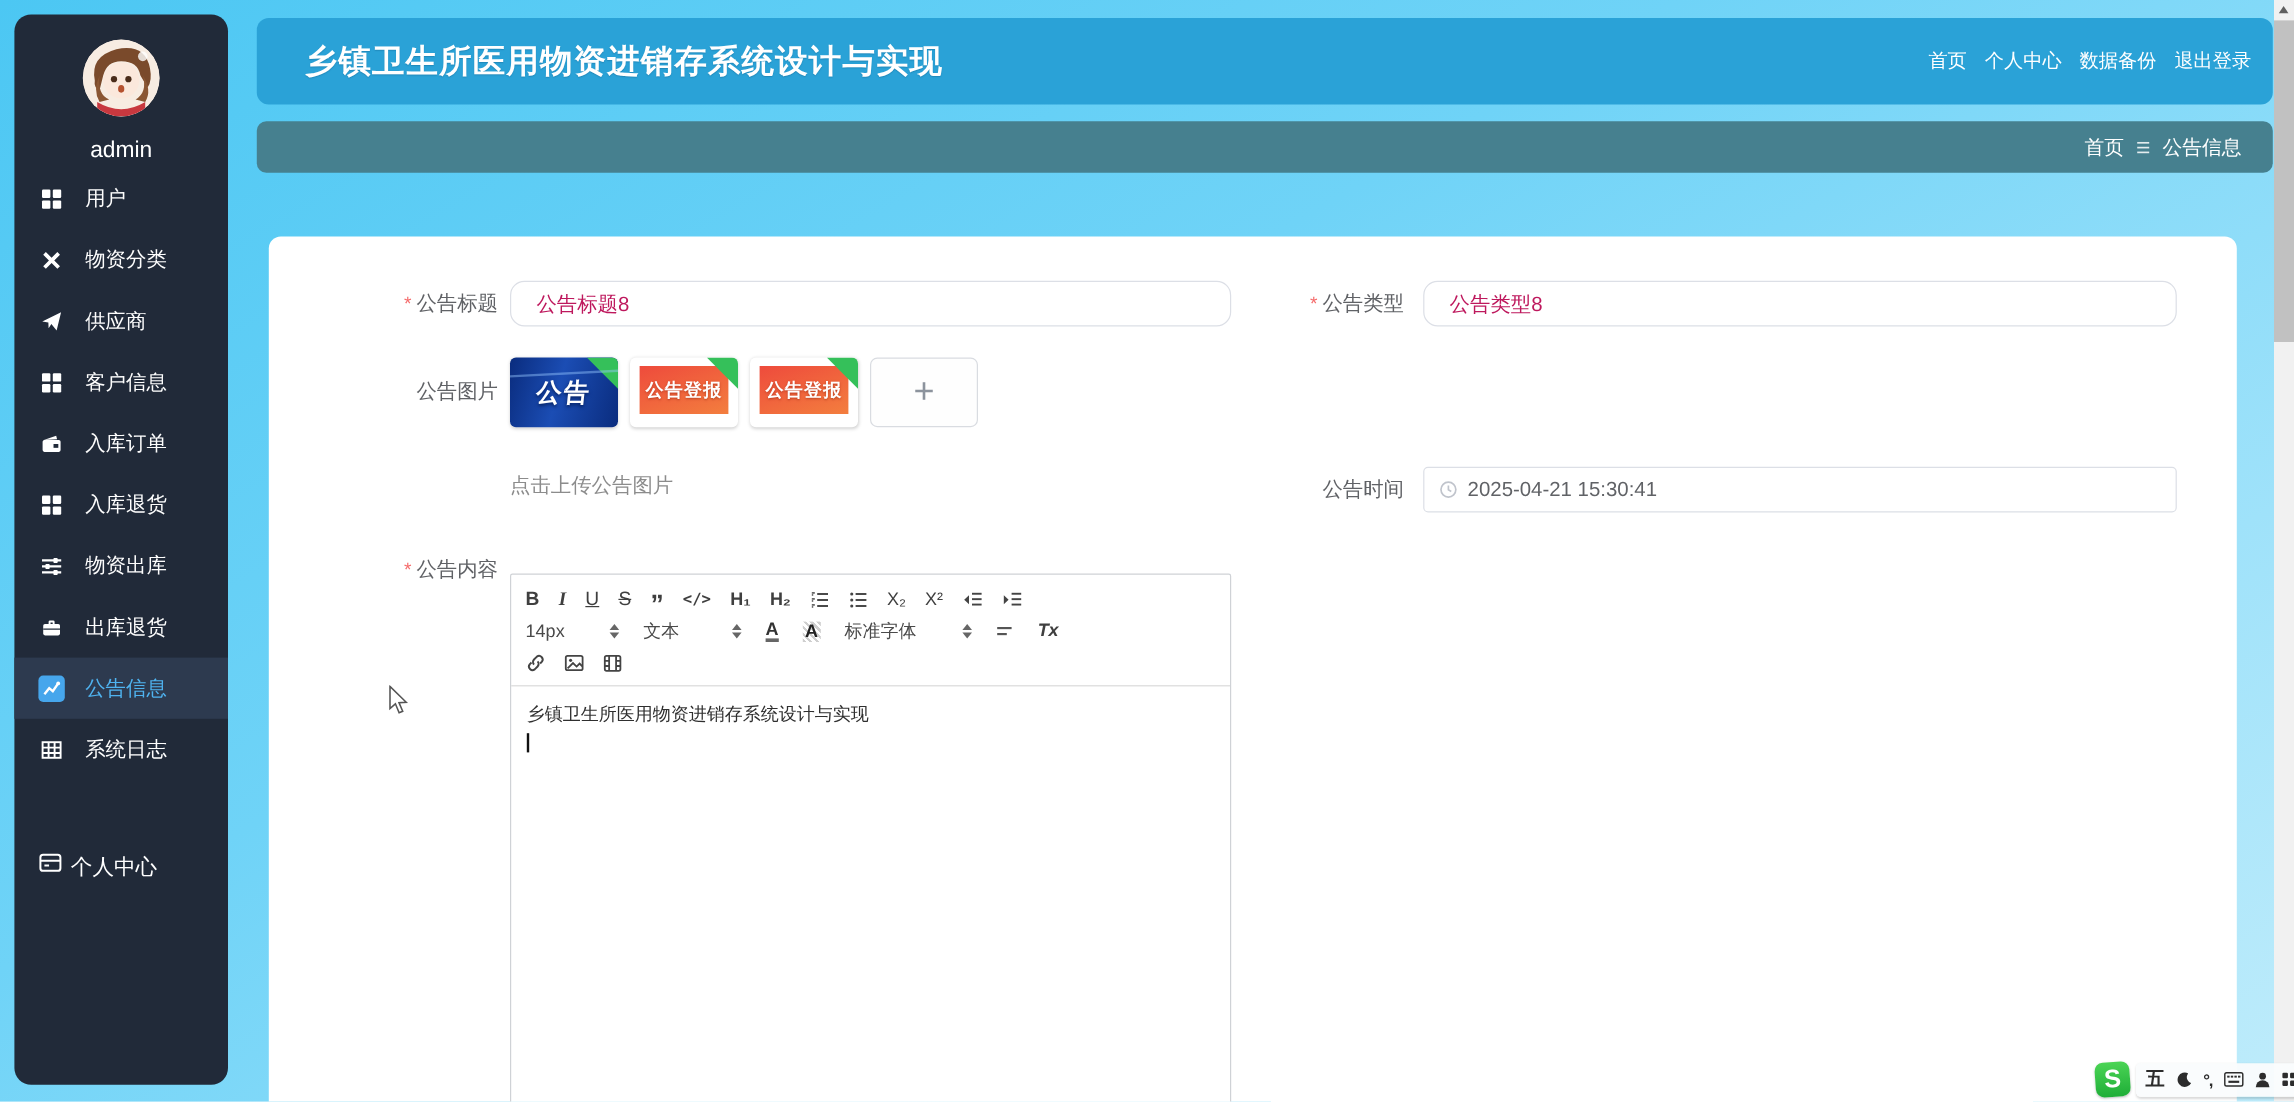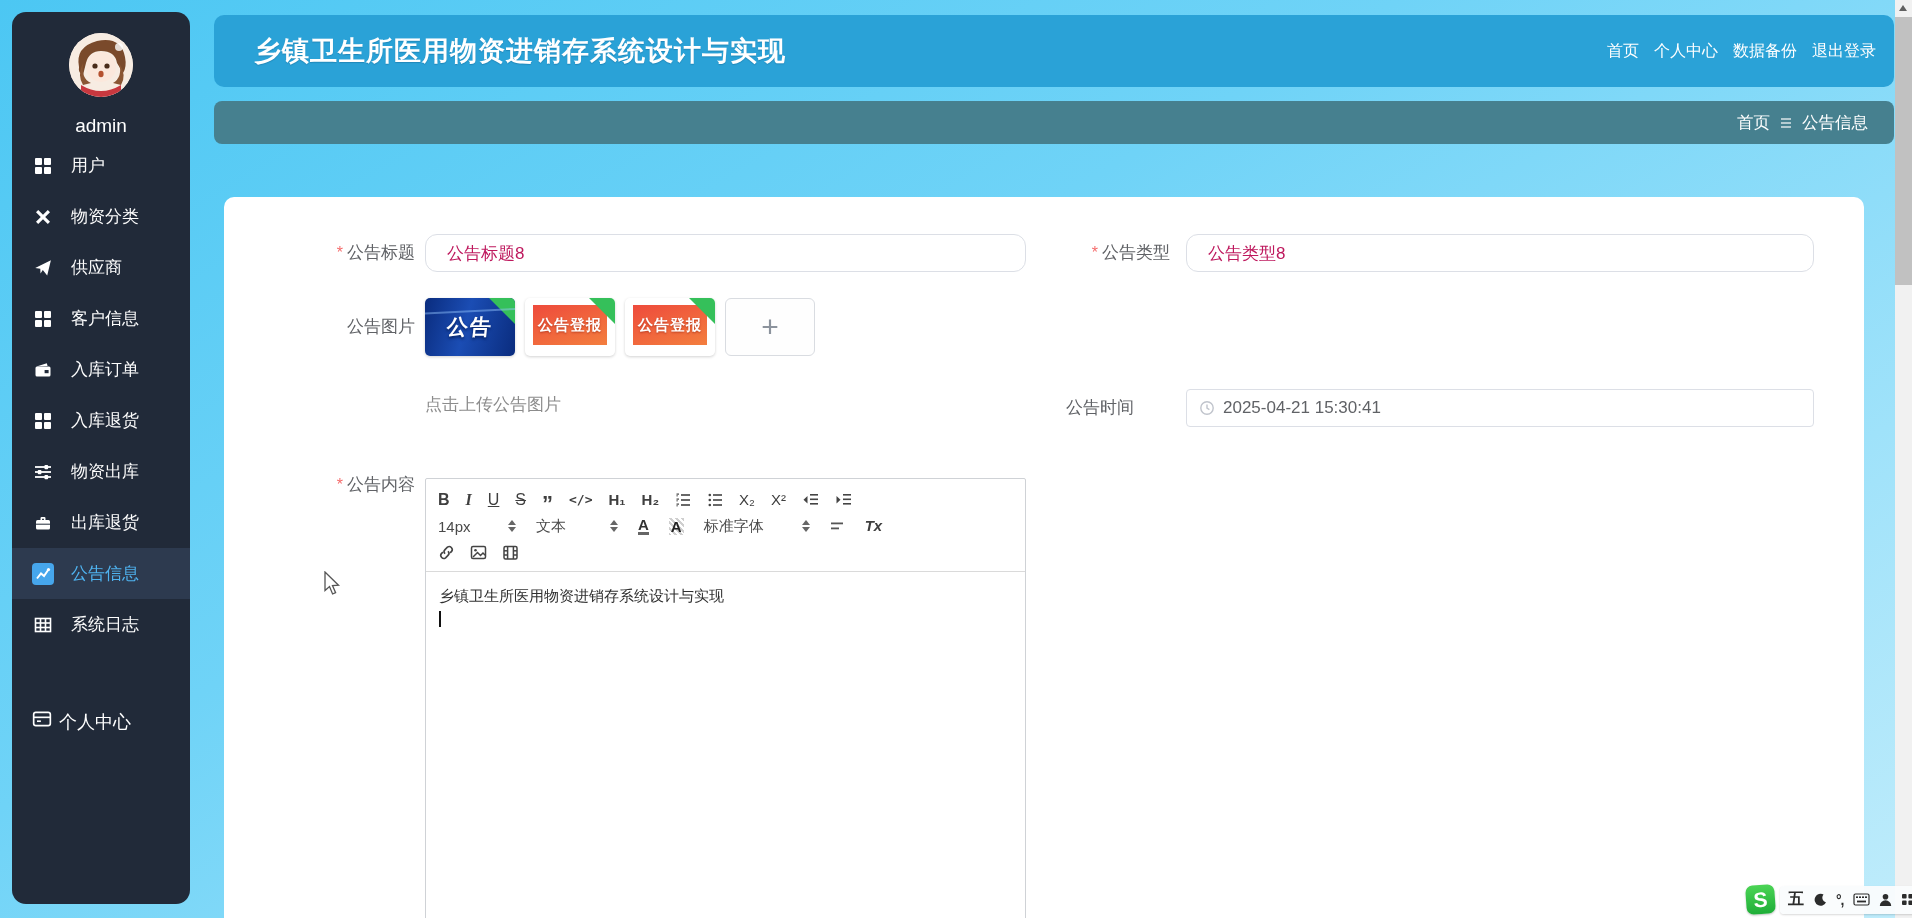--- a/index.html
+++ b/index.html
@@ -31,22 +31,22 @@
   .breadcrumb-bar{position:absolute;left:214px;top:101px;width:1680px;height:43px;background:#46808f;border-radius:8px;display:flex;align-items:center;justify-content:flex-end;padding-right:26px;box-sizing:border-box;color:#fff;font-size:16.5px;gap:9px;z-index:5;}
   .crumb{cursor:pointer;}
   .crumb.current{cursor:default;}
   
   .panel{position:absolute;left:224px;top:197px;width:1640px;height:780px;background:#fff;border-radius:10px 10px 0 0;z-index:4;}
   .form-label{position:absolute;color:#606266;font-size:17px;text-align:right;white-space:nowrap;}
   .req{color:#f56c6c;margin-right:4px;font-size:16px;}
   .lbl-title{left:0;width:191px;top:36px;line-height:40px;}
   .lbl-type{left:700px;width:246px;top:36px;line-height:40px;}
   .lbl-image{left:0;width:191px;top:101px;line-height:58px;}
-  .lbl-time{left:664px;width:246px;top:192px;line-height:38px;}
-  .lbl-content{left:0;width:191px;top:266px;line-height:24px;margin-top:10px;}
+  .lbl-time{left:700px;width:246px;top:192px;line-height:38px;}
+  .lbl-content{left:0;width:191px;top:266px;line-height:24px;}
   .text-input{position:absolute;height:38px;border:1px solid #dcdfe6;border-radius:12px;box-sizing:border-box;font-size:17px;color:#be185d;padding:0 21px;background:#fff;outline:none;font-family:"Liberation Sans","DejaVu Sans",sans-serif;}
   .inp-title{left:201px;top:37px;width:601px;}
   .inp-type{left:962px;top:37px;width:628px;}
   .time-input{position:absolute;left:962px;top:192px;width:628px;height:38px;border:1px solid #dcdfe6;border-radius:4px;box-sizing:border-box;display:flex;align-items:center;padding:0 12px;gap:8px;font-size:17px;color:#606266;cursor:text;}
   
   .thumb-row{position:absolute;left:201px;top:101px;display:flex;gap:10px;}
   .thumb{position:relative;width:90px;height:58px;border-radius:5px;overflow:hidden;cursor:pointer;box-shadow:0 1px 3px rgba(0,0,0,.18);}
   .thumb-blue{background:linear-gradient(105deg,#0a2c7e 0%,#1b4db4 45%,#0a2c7e 100%);display:flex;align-items:center;justify-content:center;}
   .thumb-blue .t-text{color:#fff;font-weight:bold;font-size:21px;letter-spacing:2px;text-shadow:0 2px 3px #041f5c;transform:skewX(-6deg);}
   .thumb-blue::after{content:"";position:absolute;left:-5px;top:12px;width:110px;height:2px;background:rgba(150,200,255,.45);transform:rotate(-3deg);}

